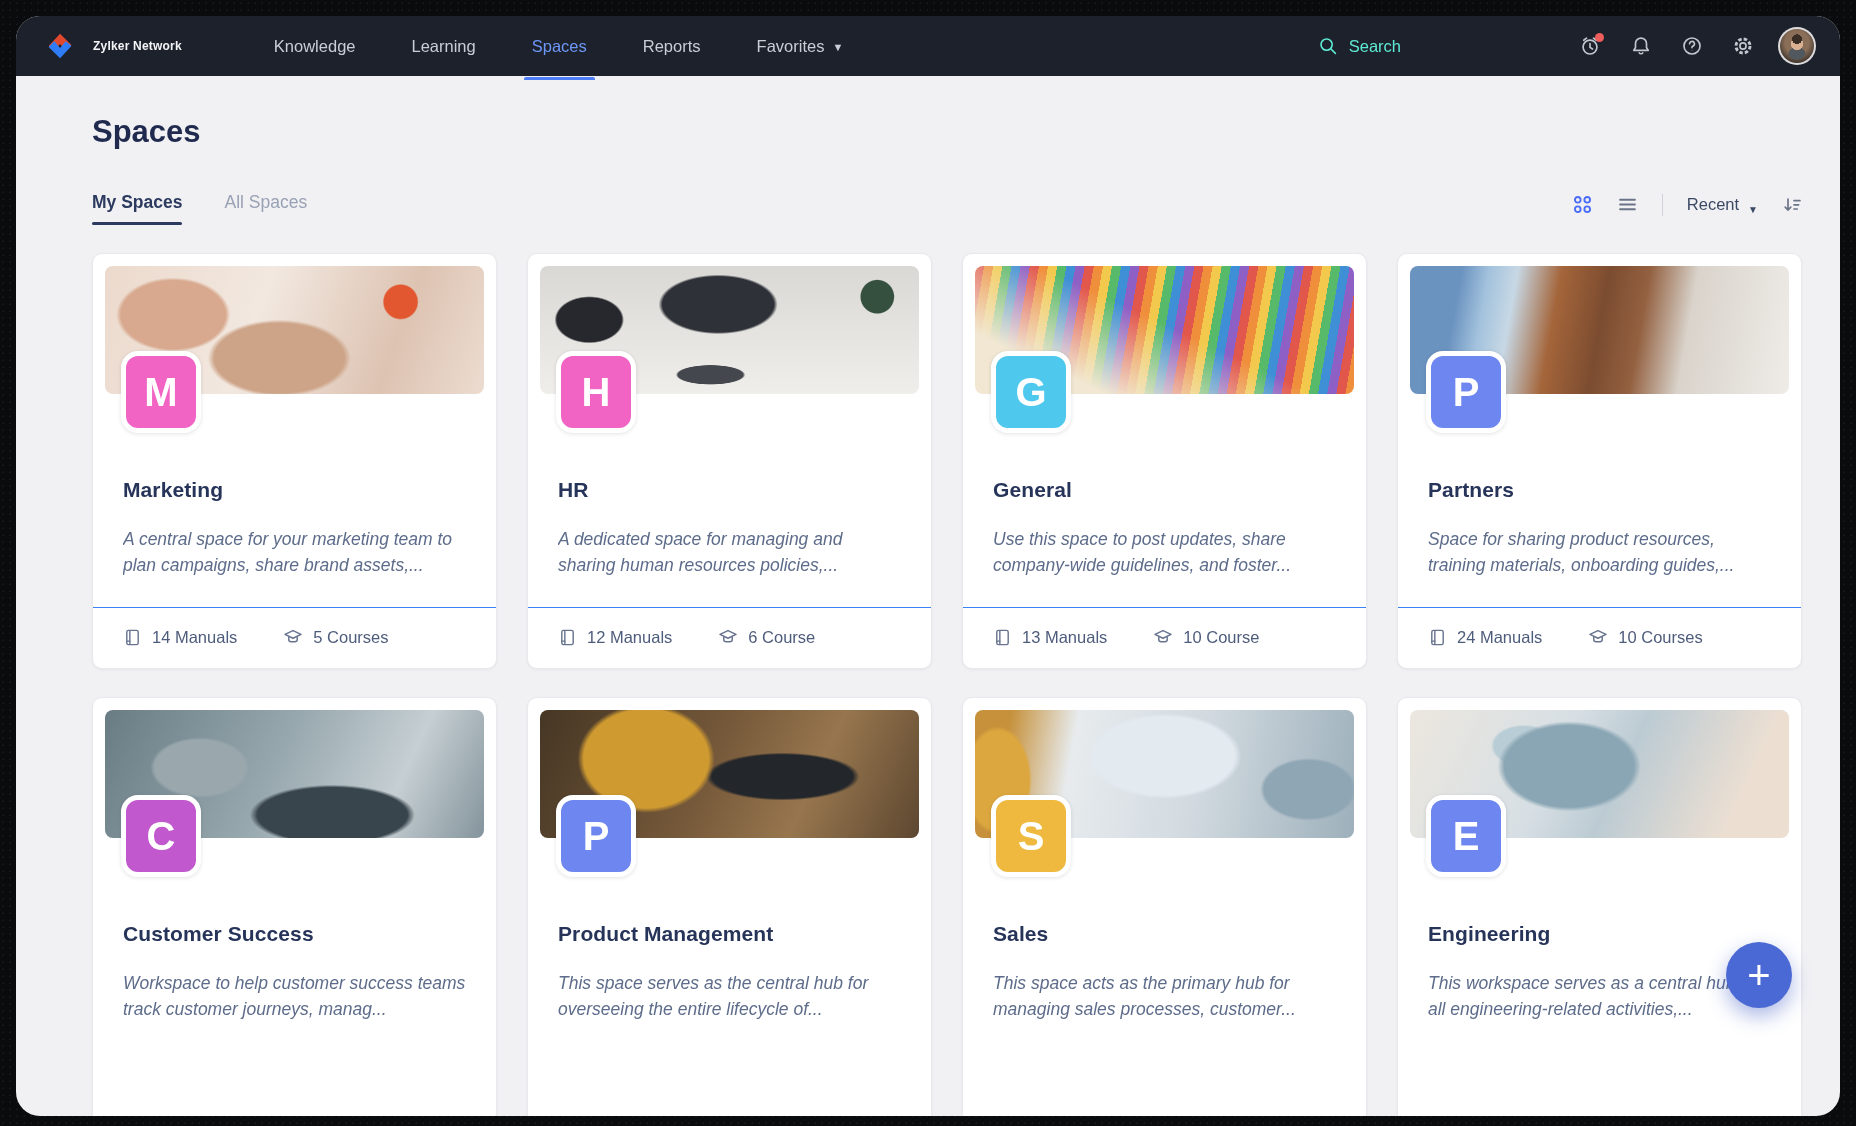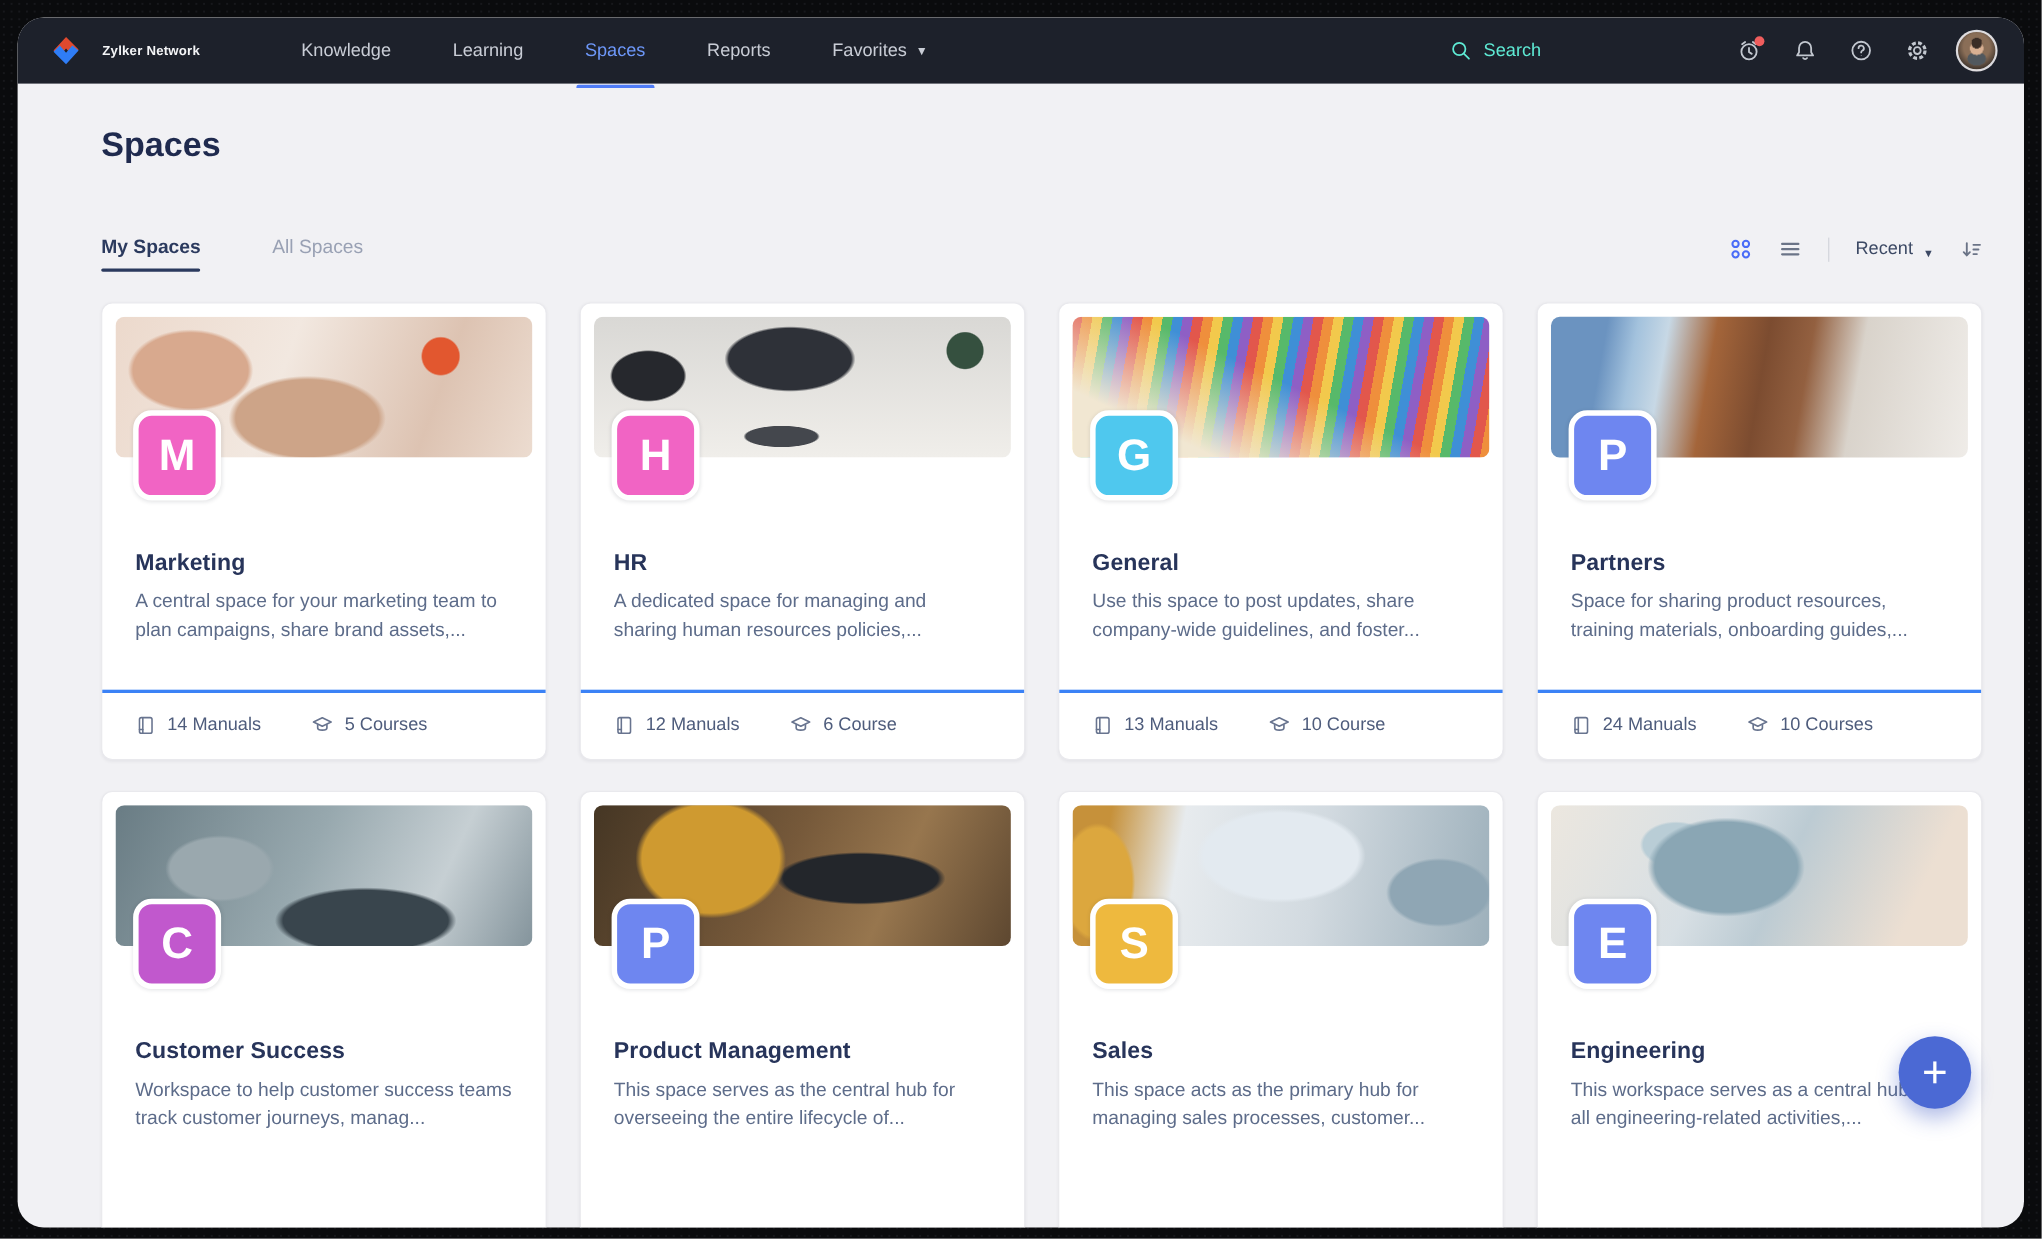--- a/index.html
+++ b/index.html
@@ -47,21 +47,21 @@
       radial-gradient(circle 8px at 50% 30%, #3a2d26 0 60%, transparent 62%),
       radial-gradient(circle 10px at 50% 44%, #d9b092 0 60%, transparent 62%),
       radial-gradient(ellipse 14px 10px at 50% 72%, #51585e 0 60%, transparent 62%),
       radial-gradient(circle at 50% 40%, #8a6e57 0 45%, #433830 75%, #2c2622);
   }
 
   
   .content { position:absolute; top:60px; left:0; right:0; bottom:0; overflow:hidden; padding:0 38px 0 76px; }
   .page-title { margin-top:38px; font-size:31px; font-weight:bold; color:#1f2a4e; }
 
-  .toolbar-row { margin-top:64px; display:flex; align-items:center;gap:23px; }
+  .toolbar-row { margin-top:42px; display:flex; align-items:center; }
   .tab { font-size:17.5px; color:#99a1b4; padding-bottom:12px; position:relative; cursor:pointer; margin-right:42px; }
   .tab.active { color:#2b3a5e; font-weight:bold; }
   .tab.active::after { content:""; position:absolute; left:0; right:0; bottom:0; height:3px; background:#2b3a5e; border-radius:2px; }
   .view-controls { margin-left:auto; display:flex; align-items:center; gap:24px; padding-bottom:8px; }
   .vc-icon { display:flex; cursor:pointer; color:#6b7487; }
   .vc-icon.grid-active { color:#4a6cf7; }
   .vc-divider { width:1px; height:22px; background:#cfd2d9; }
   .sort-group { display:flex; align-items:flex-end; gap:9px; cursor:pointer; }
   .sort-label { font-size:16.5px; color:#3c4964; }
   .sort-caret { font-size:10px; color:#3c4964; transform:translateY(1px); }
@@ -81,25 +81,25 @@
   .card-banner { margin:12px 12px 0; height:128px; border-radius:8px; flex:0 0 auto; }
   .card-badge {
     position:absolute; left:28px; top:97px; width:80px; height:82px;
     border:5px solid #fff; border-radius:17px; box-shadow:0 1px 4px rgba(20,25,45,.12);
     display:flex; align-items:center; justify-content:center;
     color:#fff; font-size:40px; font-weight:bold;
   }
   .card-body { padding:0 30px; margin-top:84px; }
   .card-title { font-size:21px; font-weight:bold; color:#27345a; letter-spacing:.1px; }
   .card-desc {
-    margin-top:9px; font-size:17.5px; line-height:1.5; color:#5d6c8a;
-    display:-webkit-box; -webkit-line-clamp:2; -webkit-box-orient:vertical; overflow:hidden;
+    margin-top:24px; font-size:17.5px; line-height:1.5; color:#5d6c8a;
+    display:-webkit-box; -webkit-line-clamp:2; -webkit-box-orient:vertical; overflow:hidden;font-style:italic;
   }
   .card-footer {
-    margin-top:auto; border-top:3px solid #3b82f6; padding:19px 30px 21px;
+    margin-top:auto; border-top:1px solid #3b82f6; padding:19px 30px 21px;
     display:flex; align-items:center; gap:46px;
   }
   .stat { display:flex; align-items:center; gap:10px; color:#4e5c7c; font-size:16.5px; }
   .stat svg { color:#68748f; flex:0 0 auto; }
 
   
   .banner-marketing { background:
     radial-gradient(circle 30px at 78% 28%, #e2572f 0 55%, transparent 60%),
     radial-gradient(ellipse 95px 62px at 18% 38%, #d8a98e 0 55%, transparent 60%),
     radial-gradient(ellipse 130px 70px at 46% 72%, #cda488 0 50%, transparent 55%),

